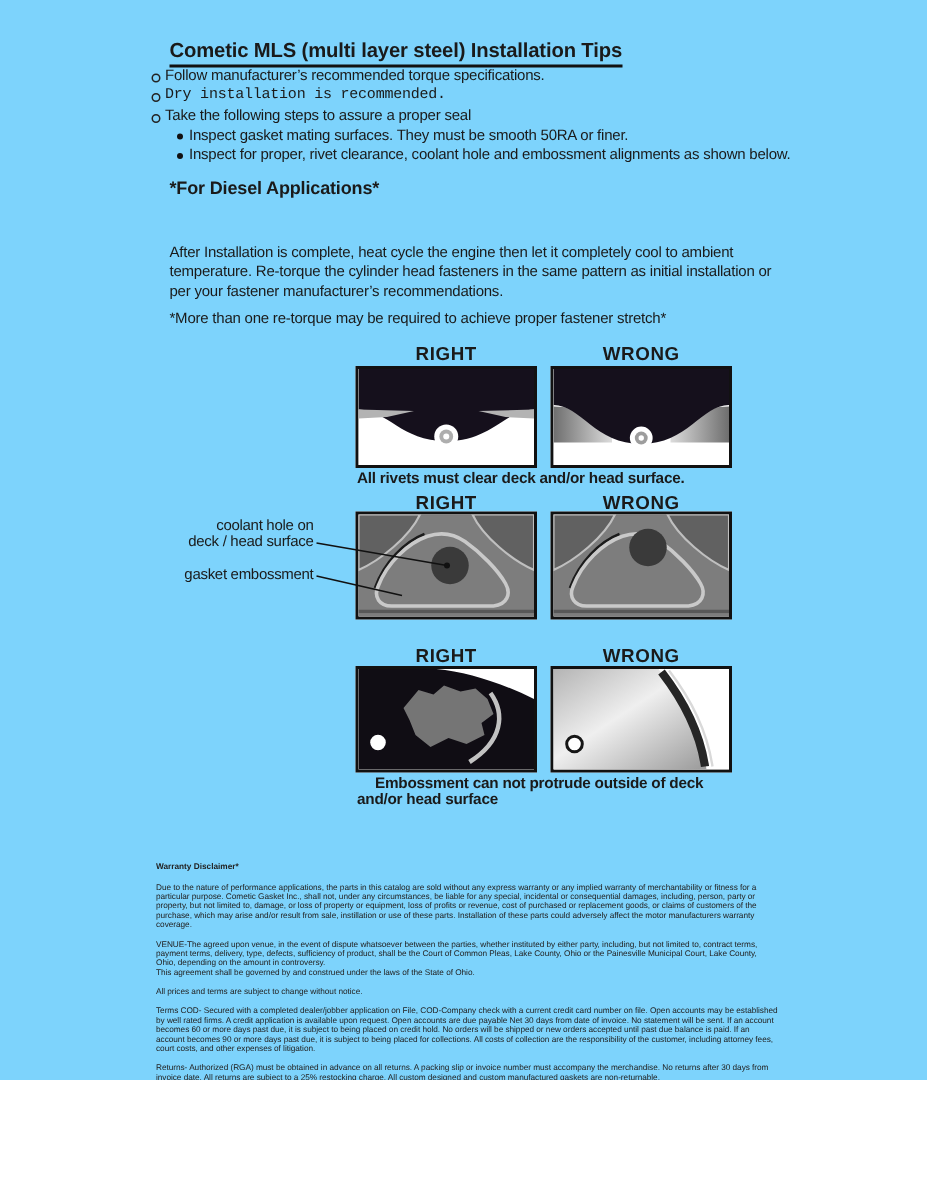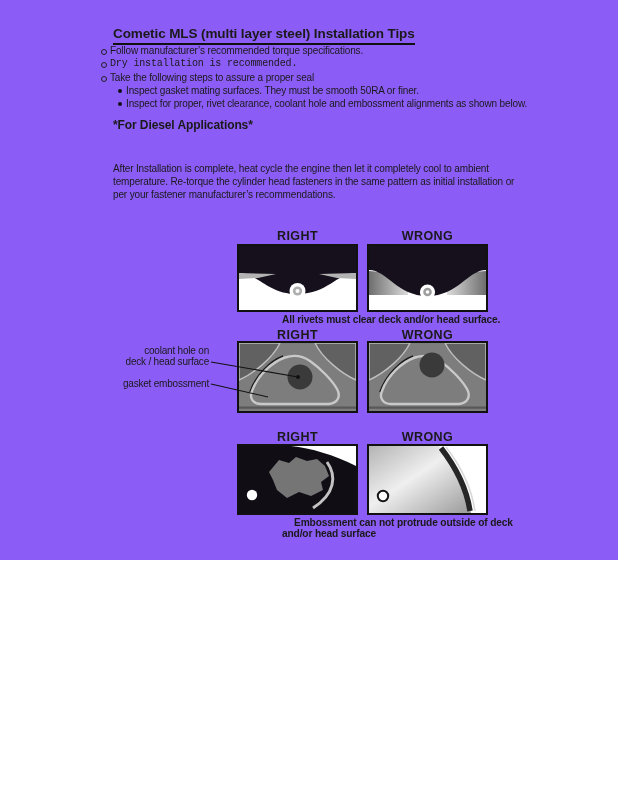--- a/index.html
+++ b/index.html
@@ -1,29 +1,29 @@
 <!DOCTYPE html>
 <html><head>
 <meta charset="utf-8">
 <style>
   html,body{margin:0;padding:0;background:#ffffff;}
-  .page{position:relative;width:618px;height:560px;background:#8b5cf6;overflow:hidden;
+  .page{position:relative;width:618px;height:720px;background:#7dd3fc;overflow:hidden;
         font-family:"Liberation Sans","DejaVu Sans",sans-serif;color:#1a1a1a;}
   .abs{position:absolute;}
   .title{left:113px;top:26px;font-size:13.5px;font-weight:bold;letter-spacing:-0.1px;
          border-bottom:2px solid #111;padding-bottom:2px;white-space:nowrap;}
   .bullet-line{height:13px;font-size:10px;letter-spacing:-0.15px;white-space:nowrap;}
   .marker-circle{position:absolute;width:4px;height:4px;border:1px solid #222;border-radius:50%;}
   .marker-dot{position:absolute;width:4.2px;height:4.2px;background:#111;border-radius:50%;}
   .heading{font-size:12px;font-weight:bold;letter-spacing:-0.1px;white-space:nowrap;}
   .para{font-size:10px;line-height:13px;letter-spacing:-0.15px;margin:0;}
   .dg-label{width:121px;text-align:center;font-size:12.5px;font-weight:bold;letter-spacing:0.4px;}
   .panel{width:121px;border:2px solid #111;box-sizing:border-box;background:#fff;}
   .panel svg{display:block;}
-  .caption{font-size:10.2px;font-weight:bold;letter-spacing:-0.15px;white-space:nowrap;margin-left:44px;}
+  .caption{font-size:10.2px;font-weight:bold;letter-spacing:-0.15px;white-space:nowrap;}
   .side-label{font-size:10px;line-height:11px;text-align:right;letter-spacing:-0.2px;}
   .legal{width:830px;transform:scale(0.5);transform-origin:top left;color:#222;}
   .legal h6{font-size:11px;font-weight:bold;margin:0 0 15px 0;}
   .legal p{font-size:11px;line-height:12.6px;letter-spacing:-0.05px;margin:0 0 13px 0;}
   .legal p.tight{margin-top:-13px;}
   .docnum{font-size:11.5px;letter-spacing:0.2px;color:#222;}
 </style>
 </head>
 <body>
 
@@ -39,20 +39,21 @@
     <span class="marker-circle" style="left:101px;top:75.5px;"></span>
     <div class="abs bullet-line" style="left:110px;top:71.5px;">Take the following steps to assure a proper seal</div>
     <span class="marker-dot" style="left:118px;top:89px;"></span>
     <div class="abs bullet-line" style="left:126px;top:85px;">Inspect gasket mating surfaces.  They must be smooth 50RA or finer.</div>
     <span class="marker-dot" style="left:118px;top:102px;"></span>
     <div class="abs bullet-line" style="left:126px;top:98px;">Inspect for proper, rivet clearance, coolant hole and embossment alignments as shown below.</div>
   </div>
 
   <div class="abs heading" style="left:113px;top:118px;">*For Diesel Applications*</div>
   <p class="abs para" style="left:113px;top:162px;width:412px;">After Installation is complete, heat cycle the engine then let it completely cool to ambient temperature. Re-torque the cylinder head fasteners in the same pattern as initial installation or per your fastener manufacturer’s recommendations.</p>
+  <p class="abs para" style="left:113px;top:206px;width:430px;">*More than one re-torque may be required to achieve proper fastener stretch*</p>
 
   <div class="abs dg-label" style="left:237px;top:229px;">RIGHT</div>
   <div class="abs dg-label" style="left:367px;top:229px;">WRONG</div>
 
   <div class="abs panel" style="left:237px;top:244px;height:68px;">
     <svg width="117" height="64" viewBox="0 0 117 64">
       <rect width="117" height="64" fill="#ffffff"></rect>
       <path d="M0 0 H117 V27 C97 27.5 89 48 58.5 48 C28 48 20 27.5 0 27 Z" fill="#15101c"></path>
       <path d="M0 27 L37 28 L19 32 L0 33 Z" fill="#b3b3b3"></path>
       <path d="M117 27 L80 28 L98 32 L117 33 Z" fill="#b3b3b3"></path>

